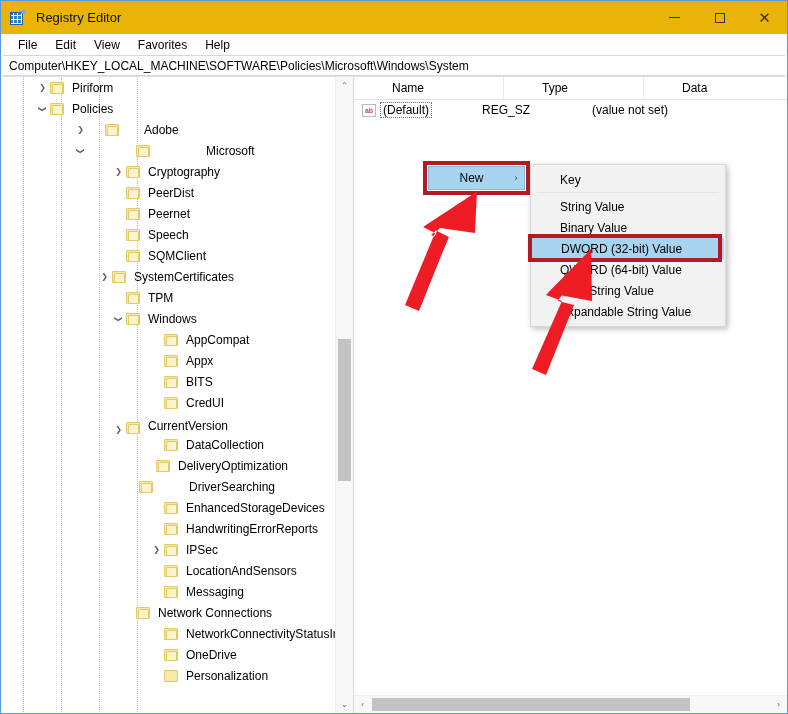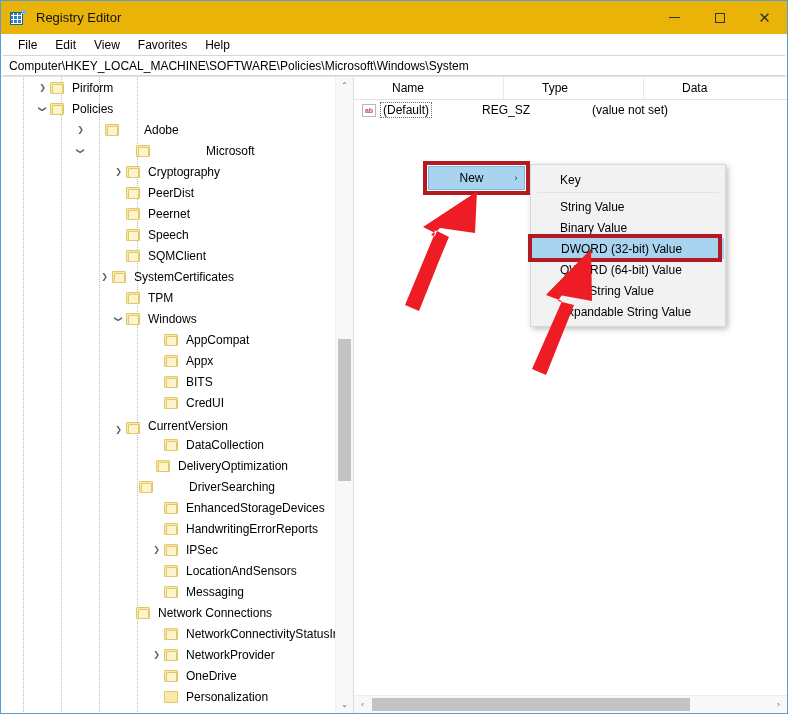--- a/index.html
+++ b/index.html
@@ -694,28 +694,20 @@
           </div>
           <div class="tree-row" style="padding-left: 128px;">
             <span class="chevron"></span>
             <span class="folder">
               <span class="back"></span>
               <span class="front"></span>
             </span>
             <span class="label">NetworkConnectivityStatusIndicator</span>
           </div>
           <div class="tree-row" style="padding-left: 128px;">
-            <span class="chevron chev-right"></span>
-            <span class="folder">
-              <span class="back"></span>
-              <span class="front"></span>
-            </span>
-            <span class="label">NetworkProvider</span>
-          </div>
-          <div class="tree-row" style="padding-left: 128px;">
             <span class="chevron"></span>
             <span class="folder">
               <span class="back"></span>
               <span class="front"></span>
             </span>
             <span class="label">OneDrive</span>
           </div>
           <div class="tree-row" style="padding-left: 128px;">
             <span class="chevron"></span>
             <span class="folder">

